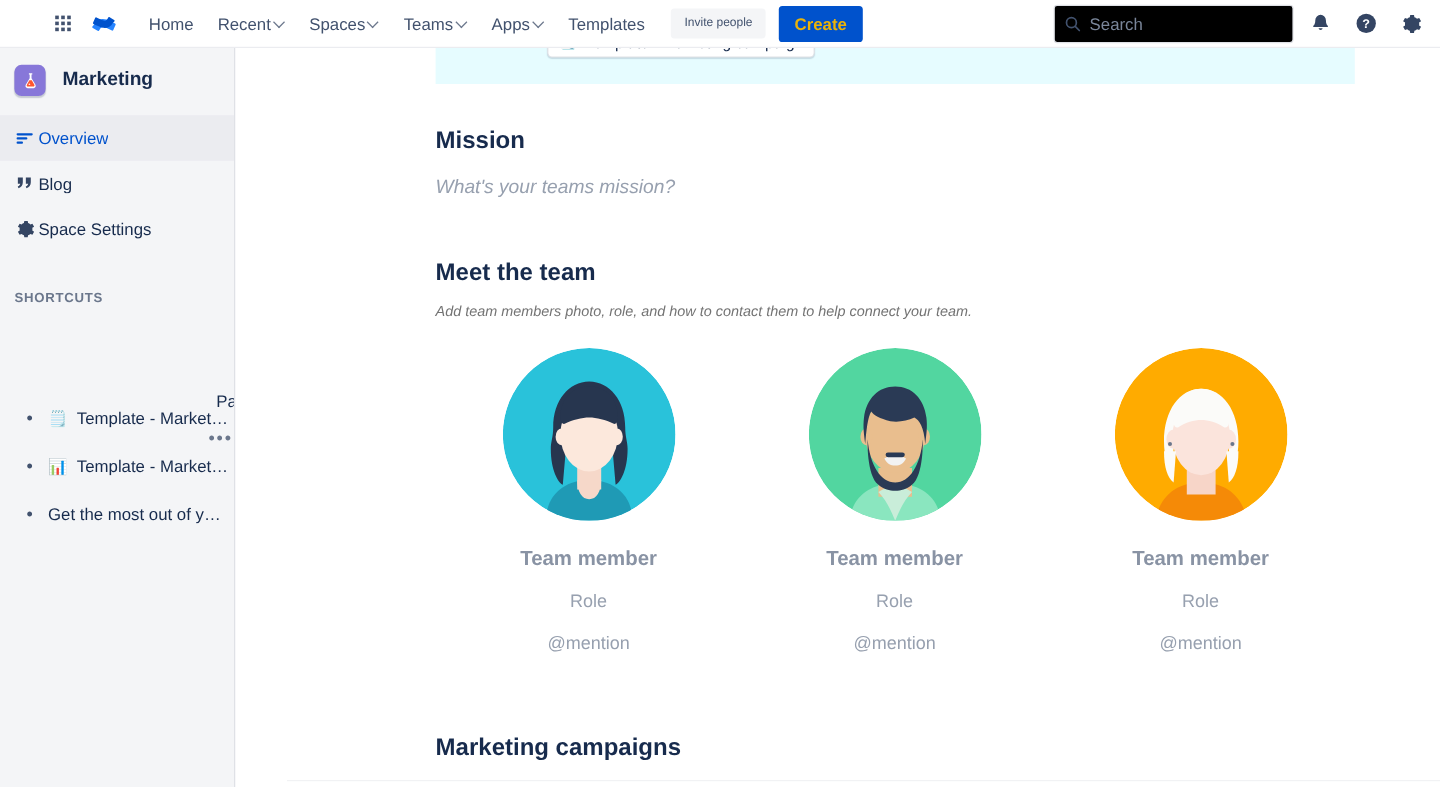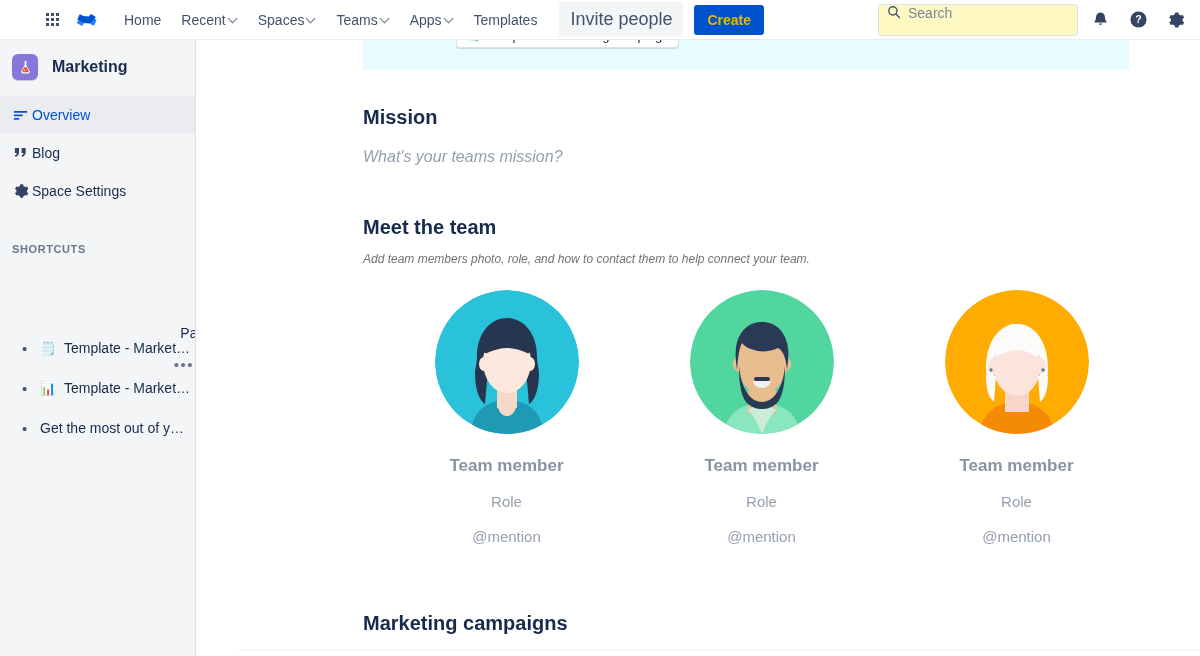--- a/index.html
+++ b/index.html
@@ -46,37 +46,37 @@
   .chev { display: inline-block; width: 9px; height: 9px; position: relative; top: -1px; }
   .chev::before {
     content: ""; position: absolute; left: 0; top: 1px;
     width: 6px; height: 6px;
     border-right: 1.6px solid #6b778c; border-bottom: 1.6px solid #6b778c;
     transform: rotate(45deg);
   }
   .btn-invite {
     margin-left: 12px; padding: 7px 11px;
     background: #f4f5f7; color: #42526e;
-    font-size: 18px; border-radius: 3px; cursor: pointer;
+    font-size: 10px; border-radius: 3px; cursor: pointer;
     white-space: nowrap;
   }
   .btn-create {
     margin-left: 11px; padding: 7px 13px;
     background: #0052cc; color: #eab308; font-weight: bold;
     font-size: 14px; border-radius: 3px; cursor: pointer;
     white-space: nowrap;
   }
   .nav-right {
     margin-left: auto; display: flex; align-items: center;
     padding-right: 8px; gap: 2px;
   }
   .searchbox {
     width: 200px; height: 32px;
     border: 1px solid #dfe1e6; border-radius: 3px;
-    background: #fef9c3; display: flex; align-items: flex-start;
+    background: #000000; display: flex; align-items: center;
     padding: 0 8px; gap: 7px; cursor: text; margin-left: 32px;
   }
   .searchbox .placeholder { font-size: 14px; color: #7a869a; }
   .icon-btn {
     width: 32px; height: 32px; border-radius: 50%;
     display: flex; align-items: center; justify-content: center;
     cursor: pointer; margin-left: 4px;
   }
 
   
@@ -185,21 +185,21 @@
   }
   .h-team {
     position: absolute; top: 176px; left: 124px;
     font-size: 20px; font-weight: bold; color: #172b4d;
   }
   .p-team {
     position: absolute; top: 212px; left: 124px;
     font-size: 12px; font-style: italic; color: #737373;
   }
   .team-grid {
-    position: absolute; top: 250px; left: 140px;
+    position: absolute; top: 250px; left: 124px;
     width: 766px; display: flex;
   }
   .team-col {
     width: 255px; display: flex; flex-direction: column; align-items: center;
   }
   .avatar {
     width: 144px; height: 144px; border-radius: 50%;
     overflow: hidden; position: relative;
   }
   .tm-name {

